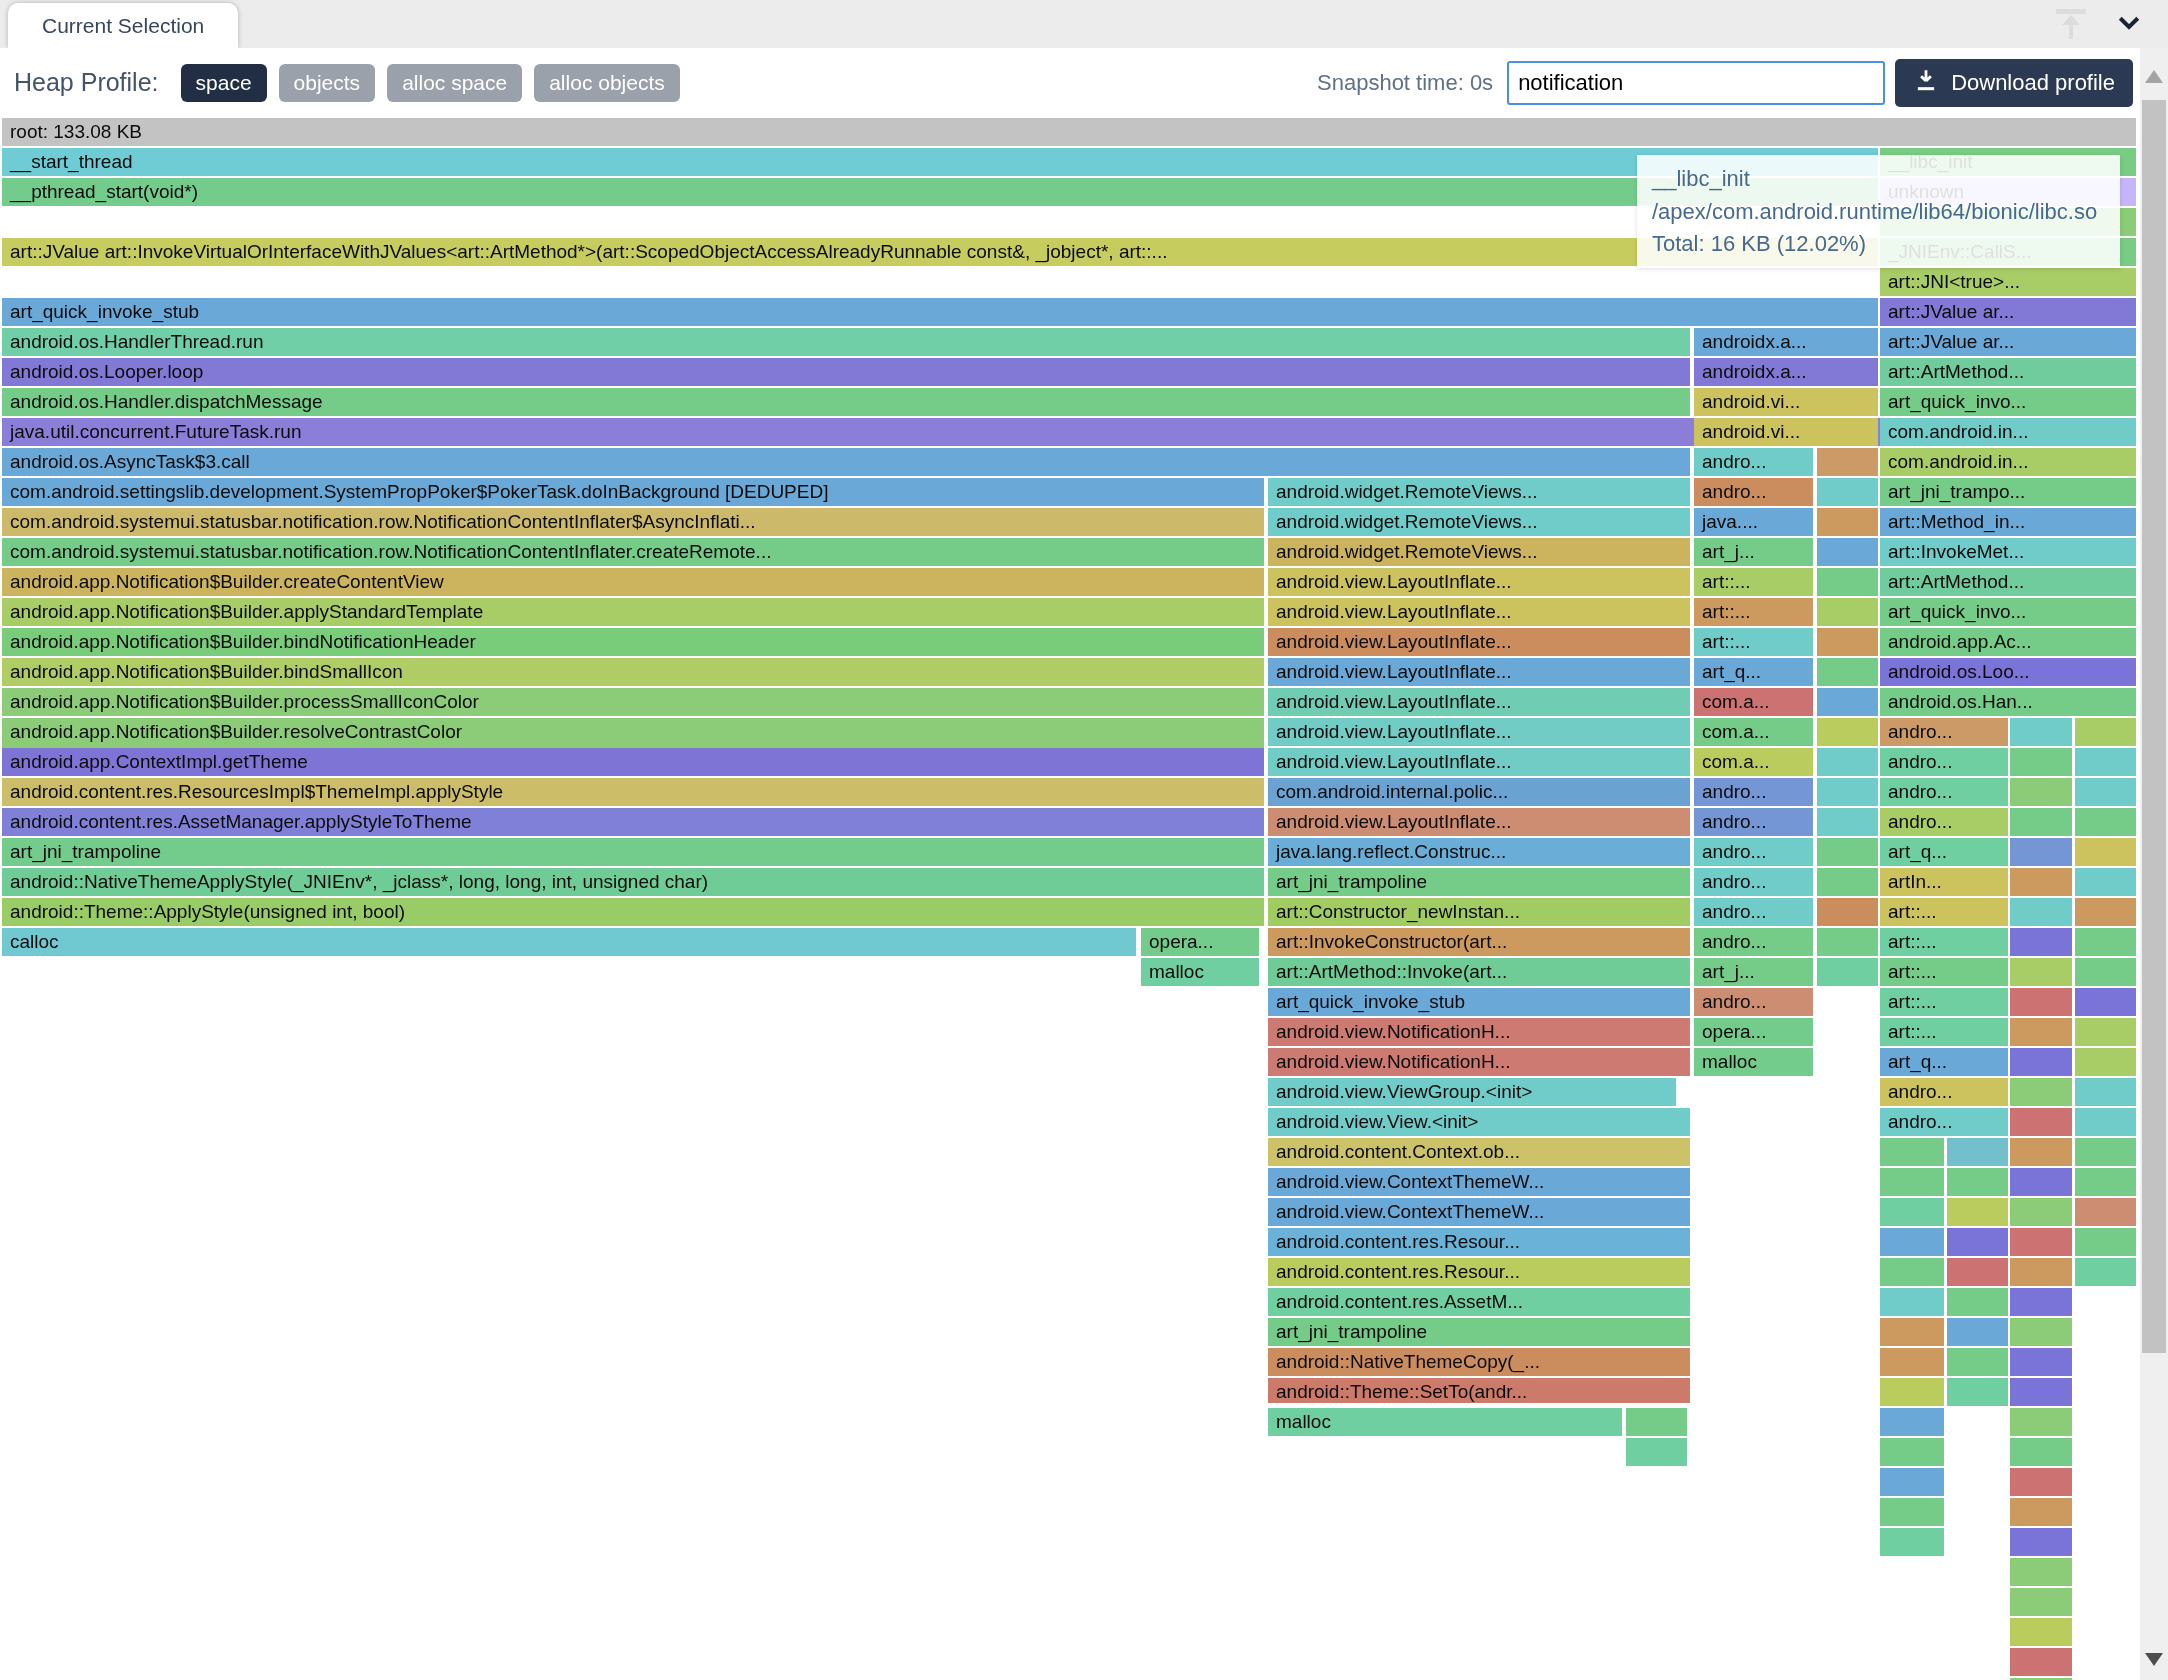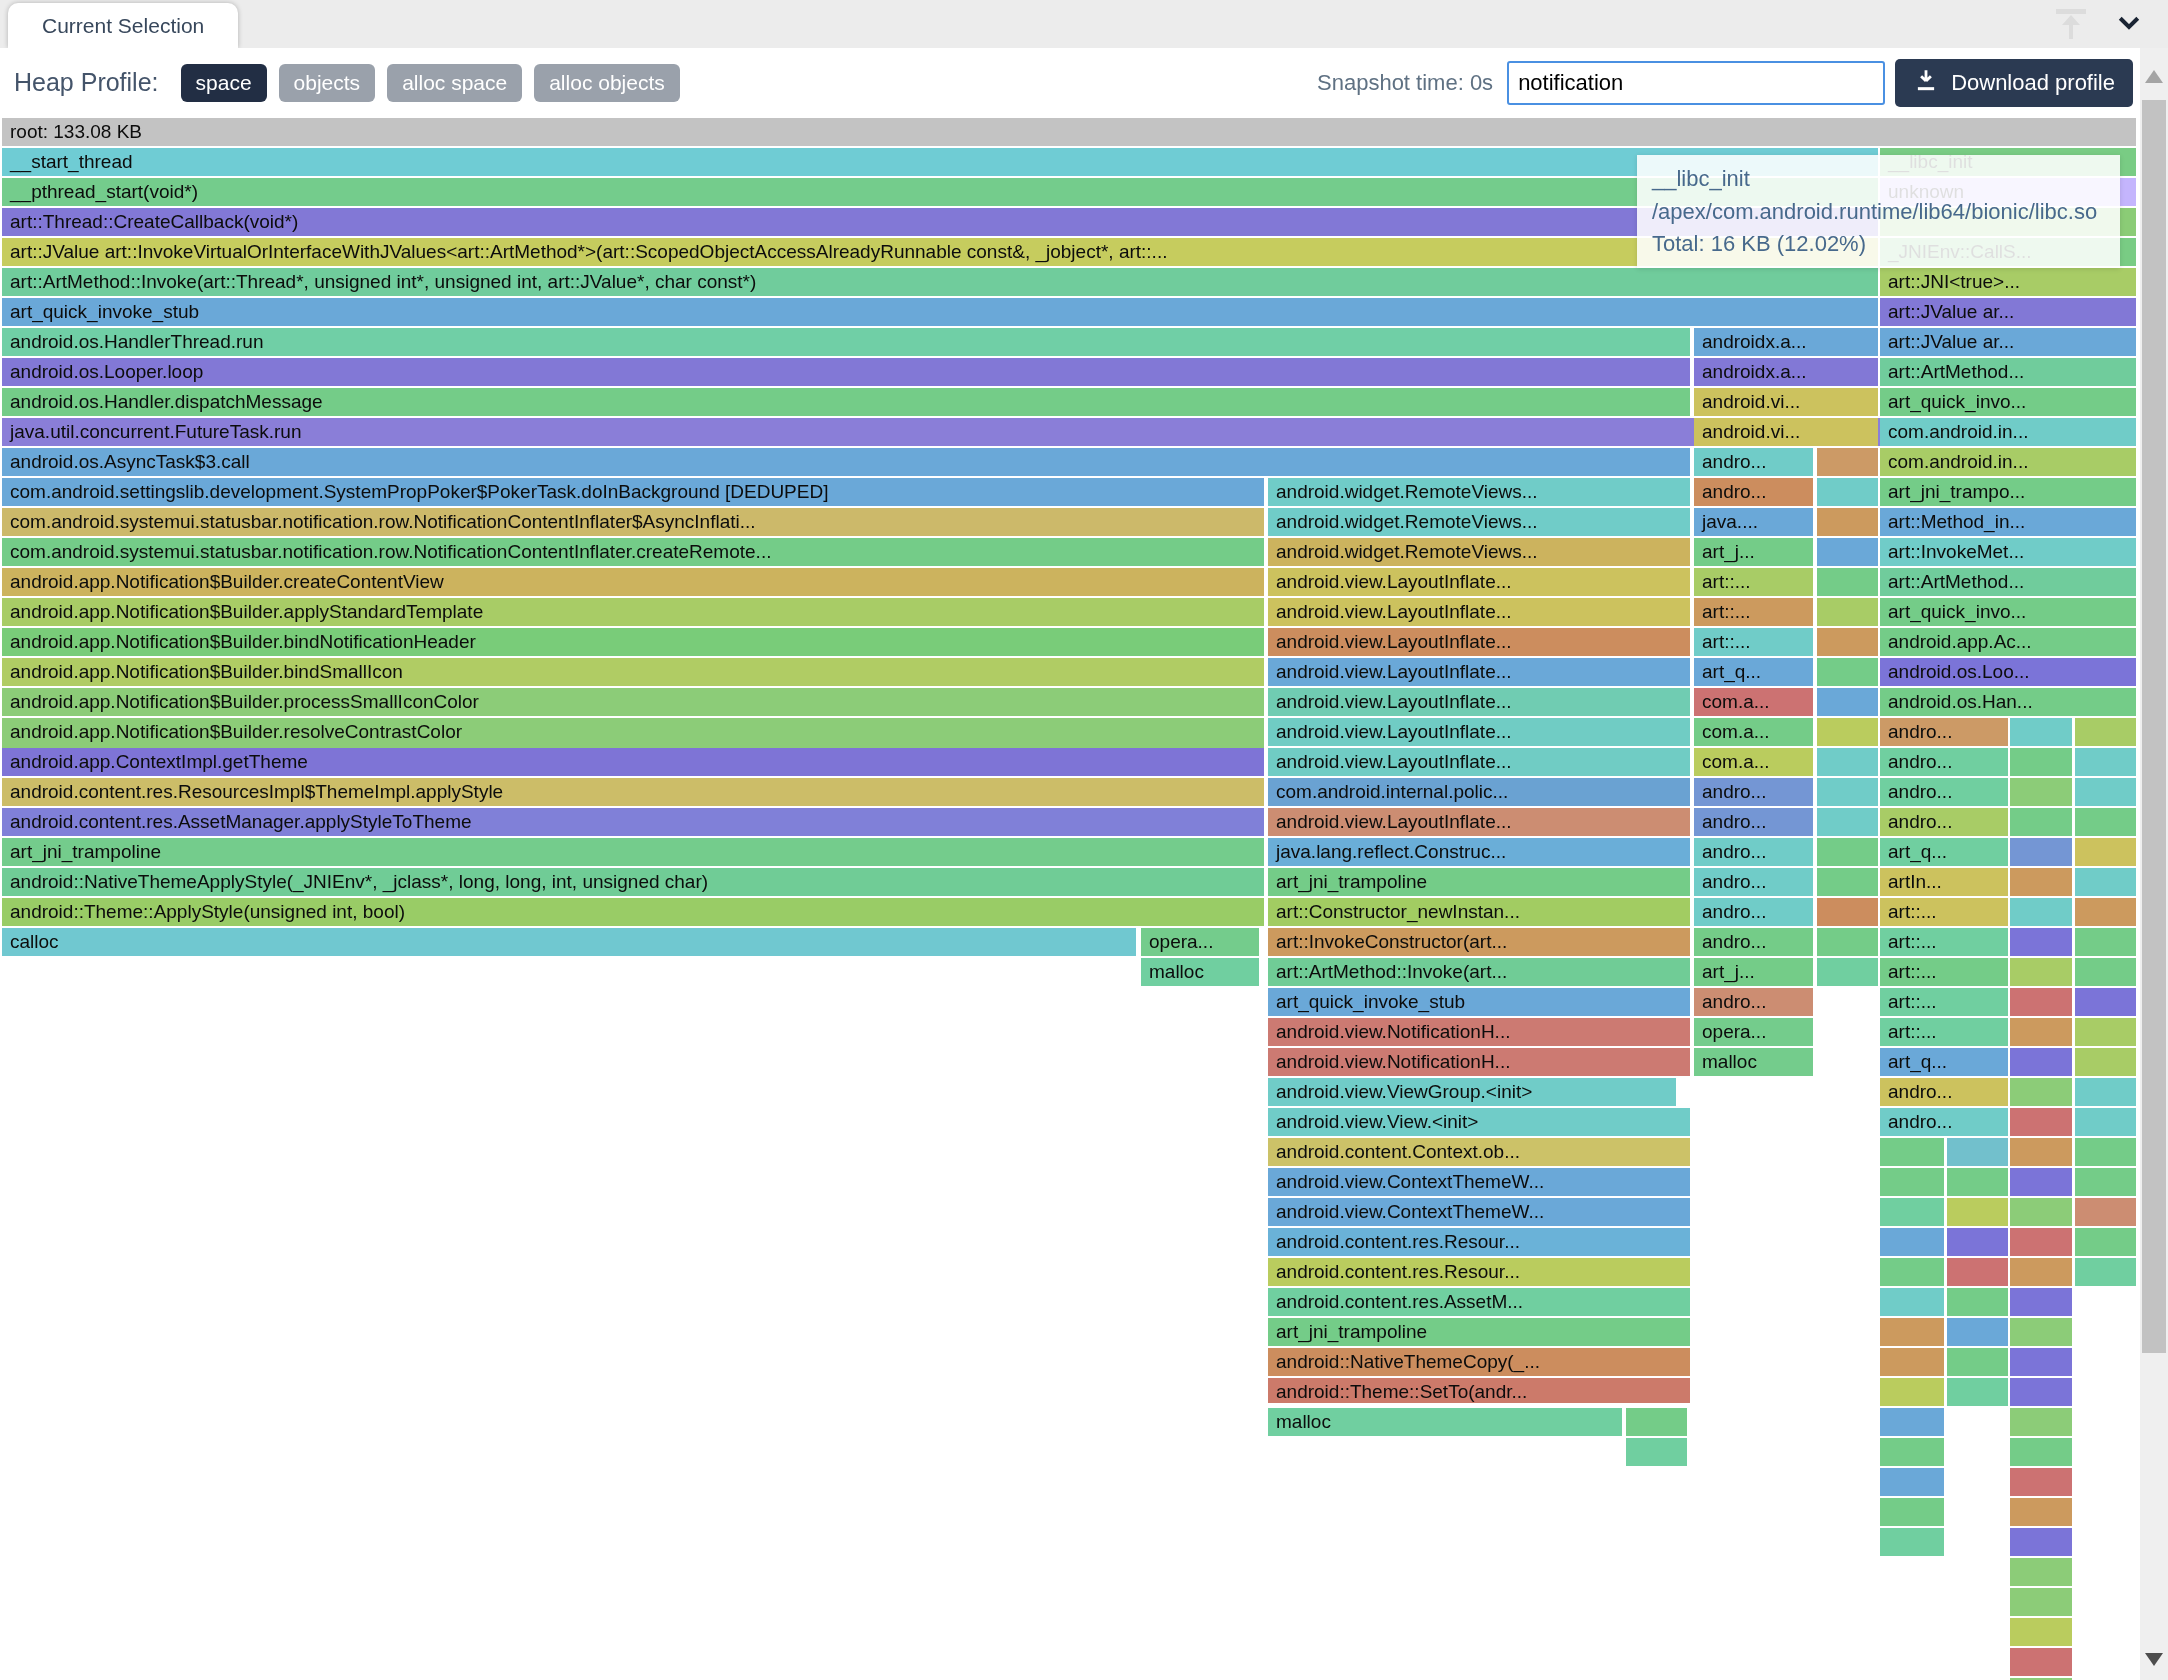--- a/index.html
+++ b/index.html
@@ -108,25 +108,23 @@
     </button>
   </div>
 </div>
 
 <div class="flame">
     <div class="bar" style="left: 2px; top: 1px; width: 2134px; height: 28px; background: rgb(195, 195, 195);">root: 133.08 KB</div>
     <div class="bar" style="left: 2px; top: 31px; width: 1876px; height: 28px; background: rgb(111, 204, 212);">__start_thread</div>
     <div class="bar" style="left: 1880px; top: 31px; width: 256px; height: 28px; background: rgb(121, 204, 132);">__libc_init</div>
     <div class="bar" style="left: 2px; top: 61px; width: 1876px; height: 28px; background: rgb(116, 204, 140);">__pthread_start(void*)</div>
     <div class="bar" style="left: 1880px; top: 61px; width: 256px; height: 28px; background: #c4b5fd;">unknown</div>
-    <div class="bar" style="left: 2px; top: 91px; width: 1876px; height: 28px; background: rgb(130, 120, 214);">art::Thread::CreateCallback(void*)</div>
     <div class="bar" style="left: 1880px; top: 91px; width: 256px; height: 28px; background: rgb(139, 204, 118);"></div>
     <div class="bar" style="left: 2px; top: 121px; width: 1876px; height: 28px; background: rgb(198, 204, 94);">art::JValue art::InvokeVirtualOrInterfaceWithJValues&lt;art::ArtMethod*&gt;(art::ScopedObjectAccessAlreadyRunnable const&amp;, _jobject*, art::...</div>
     <div class="bar" style="left: 1880px; top: 121px; width: 256px; height: 28px; background: rgb(121, 204, 132);">_JNIEnv::CallS...</div>
-    <div class="bar" style="left: 2px; top: 151px; width: 1876px; height: 28px; background: rgb(112, 204, 156);">art::ArtMethod::Invoke(art::Thread*, unsigned int*, unsigned int, art::JValue*, char const*)</div>
     <div class="bar" style="left: 1880px; top: 151px; width: 256px; height: 28px; background: rgb(168, 204, 102);">art::JNI&lt;true&gt;...</div>
     <div class="bar" style="left: 2px; top: 181px; width: 1876px; height: 28px; background: rgb(106, 168, 216);">art_quick_invoke_stub</div>
     <div class="bar" style="left: 1880px; top: 181px; width: 256px; height: 28px; background: rgb(130, 120, 214);">art::JValue ar...</div>
     <div class="bar" style="left: 2px; top: 211px; width: 1688px; height: 28px; background: rgb(112, 207, 166);">android.os.HandlerThread.run</div>
     <div class="bar" style="left: 1694px; top: 211px; width: 184px; height: 28px; background: rgb(106, 168, 216);">androidx.a...</div>
     <div class="bar" style="left: 1880px; top: 211px; width: 256px; height: 28px; background: rgb(106, 168, 216);">art::JValue ar...</div>
     <div class="bar" style="left: 2px; top: 241px; width: 1688px; height: 28px; background: rgb(130, 120, 214);">android.os.Looper.loop</div>
     <div class="bar" style="left: 1694px; top: 241px; width: 184px; height: 28px; background: rgb(130, 120, 214);">androidx.a...</div>
     <div class="bar" style="left: 1880px; top: 241px; width: 256px; height: 28px; background: rgb(112, 204, 156);">art::ArtMethod...</div>
     <div class="bar" style="left: 2px; top: 271px; width: 1688px; height: 28px; background: rgb(116, 204, 136);">android.os.Handler.dispatchMessage</div>

